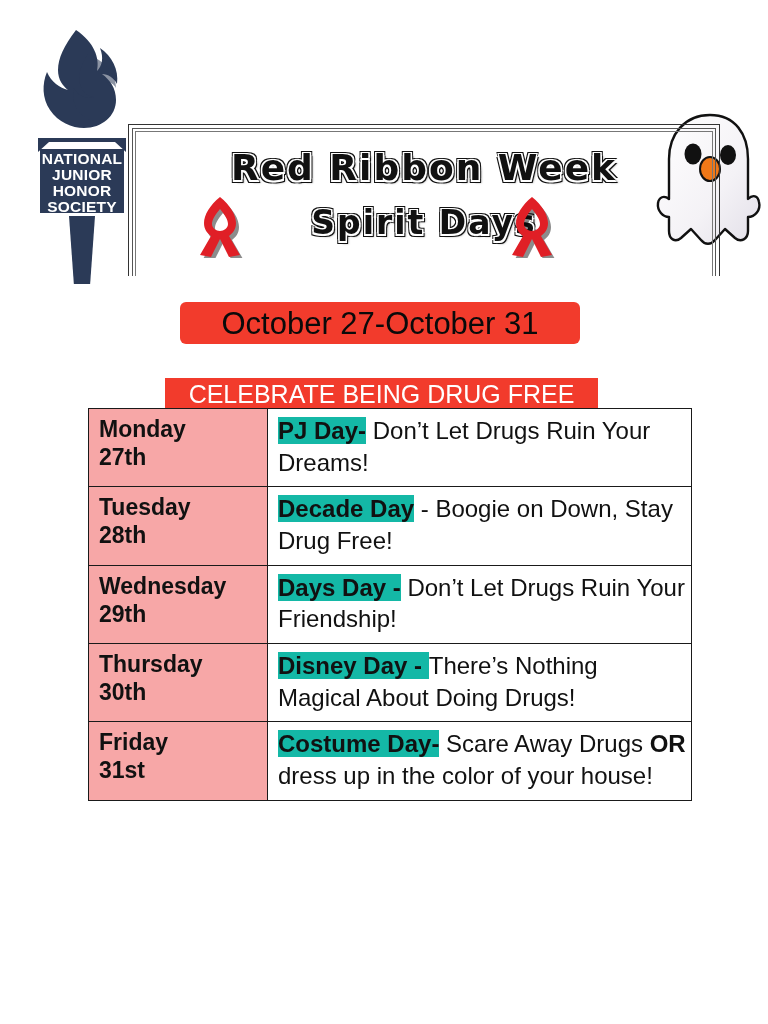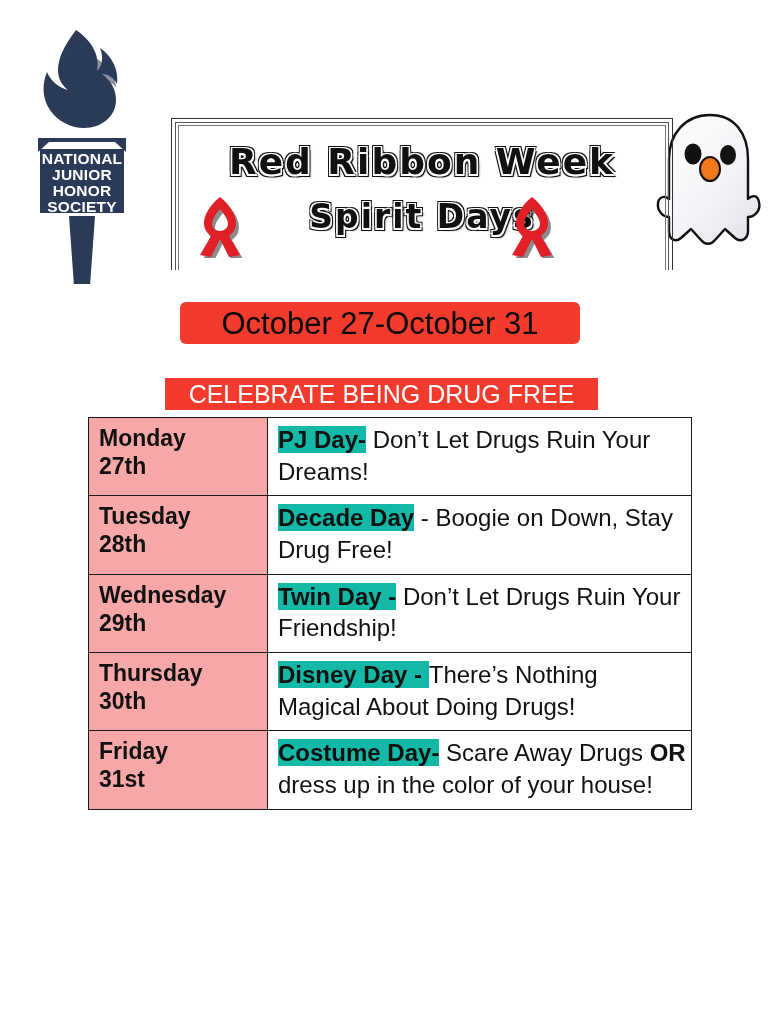--- a/index.html
+++ b/index.html
@@ -40,29 +40,28 @@
     top: 107px;
     width: 110px;
     height: 150px;
   }
   #ghost svg { display: block; }
 
   
   #title-banner {
     position: absolute;
     left: 128px;
-    top: 118px;
-    width: 502px;
+    top: 124px;
+    width: 592px;
     height: 152px;
     border-left: 1px solid #333;
     border-top: 1px solid #333;
     border-right: 1px solid #333;
     border-bottom: none;
     box-sizing: border-box;
-    margin-left: 43px;
   }
   #title-banner-inner1 {
     position: absolute;
     left: 3px; top: 3px; right: 3px; bottom: 0;
     border-left: 1px solid #555;
     border-top: 1px solid #555;
     border-right: 1px solid #555;
     box-sizing: border-box;
   }
   #title-banner-inner2 {
@@ -150,21 +149,21 @@
     font-weight: 400;
     color: #ffffff;
     white-space: nowrap;
     line-height: 1;
   }
 
   
   #schedule-table {
     position: absolute;
     left: 88px;
-    top: 417px;
+    top: 408px;
     width: 604px;
     border-collapse: collapse;
     table-layout: fixed;
   }
   #schedule-table td {
     border: 1.5px solid #1a1a1a;
     vertical-align: top;
     padding: 6px 8px 8px 8px;
   }
   .day-cell {
@@ -307,21 +306,21 @@
         <span class="day-name">Tuesday</span>
         <span class="day-num">28th</span>
       </td>
       <td class="activity-cell"><span class="hl">Decade Day</span><span> - Boogie on Down, Stay Drug Free!</span></td>
     </tr>
     <tr>
       <td class="day-cell">
         <span class="day-name">Wednesday</span>
         <span class="day-num">29th</span>
       </td>
-      <td class="activity-cell"><span class="hl">Twin Day -</span><span> Don’t Let Drugs Ruin Your Friendship!</span></td>
+      <td class="activity-cell"><span class="hl">Days Day -</span><span> Don’t Let Drugs Ruin Your Friendship!</span></td>
     </tr>
     <tr>
       <td class="day-cell">
         <span class="day-name">Thursday</span>
         <span class="day-num">30th</span>
       </td>
       <td class="activity-cell"><span class="hl">Disney Day - </span><span> There’s Nothing Magical About Doing Drugs!</span></td>
     </tr>
     <tr>
       <td class="day-cell">

